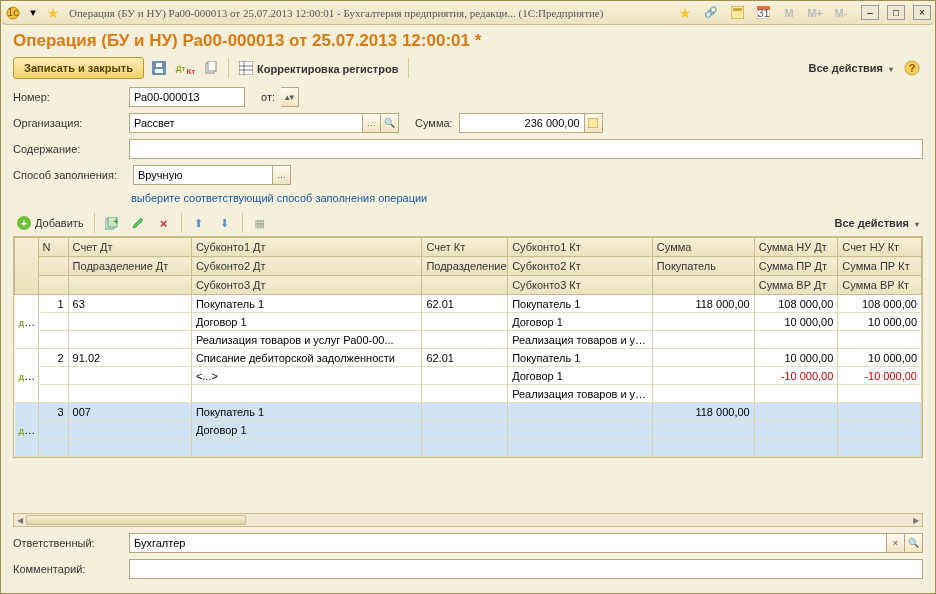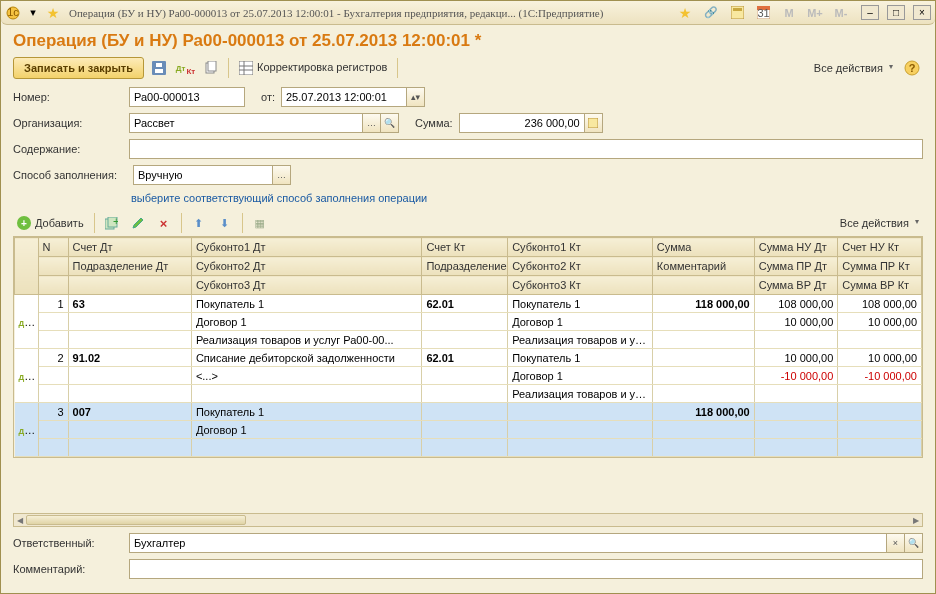--- a/index.html
+++ b/index.html
@@ -12,21 +12,21 @@
 .titlebar .right-icons { display: flex; align-items: center; gap: 6px; }
 .win-btn { width: 18px; height: 15px; border: 1px solid #999; background: #f0e8d0; display: inline-flex; align-items: center; justify-content: center; font-size: 10px; cursor: pointer; margin-left: 2px; }
 
 .content { padding: 6px 12px; }
 
 h1.doc-title { color: #d97a12; font-size: 17px; font-weight: bold; margin-bottom: 6px; }
 
 .toolbar { display: flex; align-items: center; gap: 4px; margin-bottom: 8px; }
 .main-btn { background: linear-gradient(#fdebb8, #f3d26b); border: 1px solid #b69738; border-radius: 3px; padding: 4px 10px; font-weight: bold; color: #5a3e00; cursor: pointer; }
 .icon-btn { width: 22px; height: 22px; border: 1px solid transparent; background: transparent; display: inline-flex; align-items: center; justify-content: center; cursor: pointer; border-radius: 3px; }
-.link-btn { display: inline-flex; align-items: flex-start; gap: 4px; color: #333; cursor: pointer; padding: 2px 4px; }
+.link-btn { display: inline-flex; align-items: flex-end; gap: 4px; color: #333; cursor: pointer; padding: 2px 4px; font-weight: bold; }
 .sep { width: 1px; height: 20px; background: #d8c68b; margin: 0 2px; }
 .spacer { flex: 1; }
 .chev-down::after { content: "▾"; font-size: 8px; margin-left: 2px; color: #666; }
 
 .form-row { display: flex; align-items: center; margin-bottom: 6px; gap: 6px; }
 .form-row label { color: #333; }
 .lbl-w { width: 110px; }
 .input { background: #fff; border: 1px solid #b5a77e; height: 20px; padding: 0 4px; }
 .inp-group { display: flex; }
 .inp-btn { width: 18px; height: 20px; border: 1px solid #b5a77e; border-left: none; background: linear-gradient(#fdfaf0,#f0e4c0); display: inline-flex; align-items: center; justify-content: center; font-size: 9px; cursor: pointer; color: #555; }
@@ -38,21 +38,21 @@
 .add-btn { display: inline-flex; align-items: center; gap: 4px; color: #333; cursor: pointer; padding: 2px 4px; }
 .circ-plus { width: 14px; height: 14px; border-radius: 50%; background: #6fbf3f; color: #fff; display: inline-flex; align-items: center; justify-content: center; font-size: 10px; font-weight: bold; }
 
 .grid-wrap { border: 1px solid #c9bb8e; }
 table.grid { width: 100%; border-collapse: collapse; table-layout: fixed; }
 table.grid th { background: linear-gradient(#f6efd6, #ece1bc); border: 1px solid #c9bb8e; padding: 3px 4px; text-align: left; font-weight: normal; color: #333; height: 18px; white-space: nowrap; overflow: hidden; }
 table.grid td { border-right: 1px solid #d8cfa8; border-bottom: 1px solid #e6deba; padding: 2px 4px; height: 18px; background: #fff; white-space: nowrap; overflow: hidden; text-overflow: ellipsis; }
 table.grid tr.sel td { background: #cfe3f5; }
 table.grid td.num { text-align: right; }
 table.grid td.neg { color: #c00; }
-table.grid td.bold { font-weight: bold; }
+table.grid td.bold { font-weight: normal; }
 
 .col-ico { width: 22px; } .col-n { width: 28px; } .col-acc { width: 115px; } .col-sub { width: 215px; }
 .col-acc2 { width: 80px; } .col-sub2 { width: 135px; } .col-sum { width: 95px; } .col-s2 { width: 78px; } .col-s3 { width: 78px; }
 
 .footer { position: absolute; bottom: 8px; left: 12px; right: 12px; }
 .scroll-track { height: 14px; background: #f0e8d0; border: 1px solid #c9bb8e; position: relative; margin-bottom: 6px; }
 .scroll-thumb { position: absolute; left: 12px; top: 1px; width: 220px; height: 10px; background: linear-gradient(#f6efd6,#e0d4a6); border: 1px solid #c9bb8e; border-radius: 2px; }
 .scroll-arrow { position: absolute; top: 0; width: 12px; height: 12px; display: inline-flex; align-items: center; justify-content: center; font-size: 8px; color: #777; }
 
 .dtkt { font-size: 8px; color: #b22; position: relative; }
@@ -139,21 +139,20 @@
           <text x="8" y="12" text-anchor="middle" font-size="11" fill="#8a5a00" font-weight="bold">?</text>
         </svg>
       </span>
   </div>
 
   <div class="form-row">
     <label class="lbl-w">Номер:</label>
     <input class="input" style="width: 116px;" value="Ра00-000013">
     <label style="margin-left:10px">от:</label>
     <div class="inp-group">
-      <input class="input" style="width: 126px;" value="25.07.2013 12:00:01">
       <span class="inp-btn">▴▾</span>
     </div>
   </div>
 
   <div class="form-row">
     <label class="lbl-w">Организация:</label>
     <div class="inp-group">
       <input class="input" style="width: 234px;" value="Рассвет">
       <span class="inp-btn">…</span>
       <span class="inp-btn" style="color:#4a7">🔍</span>
@@ -237,21 +236,21 @@
           <th>Сумма</th>
           <th>Сумма НУ Дт</th>
           <th>Счет НУ Кт</th>
         </tr>
         <tr>
           <th></th>
           <th>Подразделение Дт</th>
           <th>Субконто2 Дт</th>
           <th>Подразделение Кт</th>
           <th>Субконто2 Кт</th>
-          <th>Комментарий</th>
+          <th>Покупатель</th>
           <th>Сумма ПР Дт</th>
           <th>Сумма ПР Кт</th>
         </tr>
         <tr>
           <th></th>
             <th></th>
           <th>Субконто3 Дт</th>
           <th></th>
           <th>Субконто3 Кт</th>
           <th></th>

